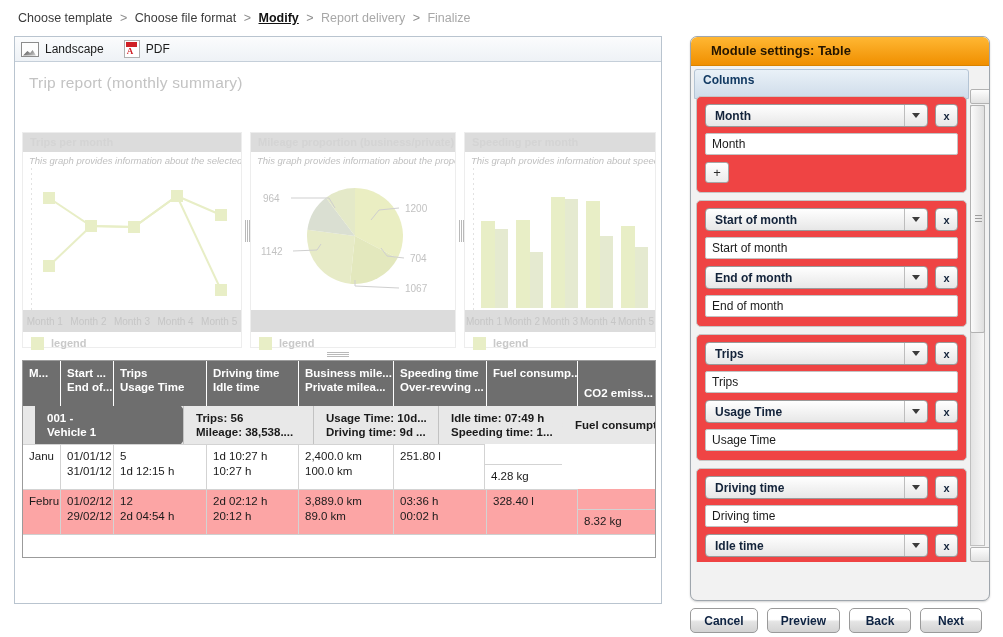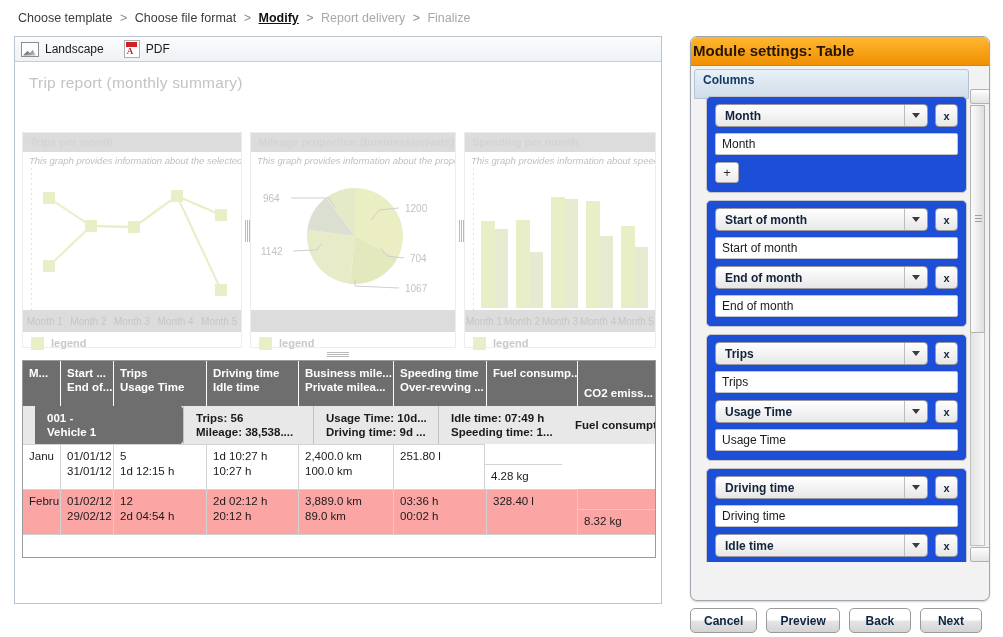--- a/index.html
+++ b/index.html
@@ -170,40 +170,40 @@
     background: #f2f2f2;
     border: 1px solid #9fa6ad;
     border-radius: 7px;
     box-sizing: border-box;
     box-shadow: 0 1px 2px rgba(0,0,0,.18);
     overflow: hidden;
   }
   .settings-head {
     height: 28px; line-height: 28px;
     background: linear-gradient(#ffb733, #f08f00);
-    color: #241500; font-weight: bold; font-size: 15px;
-    padding-left: 2px;
+    color: #241500; font-weight: bold; font-size: 13px;
+    padding-left: 20px;
     border-bottom: 1px solid #d98300;
     border-radius: 6px 6px 0 0;
   }
   .section-head {
     margin: 3px 20px 0 3px;
     height: 30px; line-height: 20px;
     background: linear-gradient(#e9f1f8,#cfdcea);
     border: 1px solid #b4c4d4; border-radius: 3px 3px 0 0;
     color: #123a63; font-weight: bold; font-size: 12px;
     padding-left: 8px; box-sizing: border-box;
   }
   .scroll-area {
     position:absolute; left:3px; top:52px; right:20px; bottom:38px;
     overflow: hidden;
   }
   .group {
-    background:#1d4ed8; border:1px solid #c6c6c6; border-radius:5px;
-    margin: 7px 2px 0 12px; padding: 7px 8px 9px 8px;
+    background:#ef4444; border:1px solid #c6c6c6; border-radius:5px;
+    margin: 7px 2px 0 2px; padding: 7px 8px 9px 8px;
   }
   .field-row { display:flex; align-items:center; margin-bottom:6px; }
   .combo {
     flex:1; height: 23px; display:flex; align-items:center;
     background: linear-gradient(#ffffff,#e7e7e7);
     border:1px solid #9a9a9a; border-radius:4px; box-sizing:border-box;
     padding-left:9px; font-weight:bold; font-size:12px; color:#13233a;
     cursor:default; justify-content:space-between;
   }
   .combo .arrowcell {
@@ -251,21 +251,21 @@
     background: linear-gradient(90deg,#fbfbfb,#dfdfdf); border:1px solid #b2b2b2; border-radius:2px;
   }
   .pscroll .thumb .lines {
     position:absolute; left:4px; top:50%; margin-top:-4px; width:7px; height:8px;
     background: repeating-linear-gradient(#9d9d9d 0 1px, transparent 1px 3px);
   }
 
   
   .btnbar {
     position:absolute; left:690px; top:608px; width:300px; height:26px;
-    display:flex; justify-content:space-between; gap:9px; padding-right:8px; box-sizing:border-box;
+    display:flex; justify-content:flex-end; gap:9px; padding-right:8px; box-sizing:border-box;
   }
   .btn {
     min-width:62px; height:25px; padding:0 13px;
     background: linear-gradient(#ffffff 0%, #ffffff 45%, #e4e4e4 55%, #d3d3d3 100%);
     border:1px solid #9a9a9a; border-radius:5px;
     display:flex; align-items:center; justify-content:center;
     font-size:12px; font-weight:bold; color:#0e2342; cursor:default;
     box-sizing:border-box;
   }
 </style>

